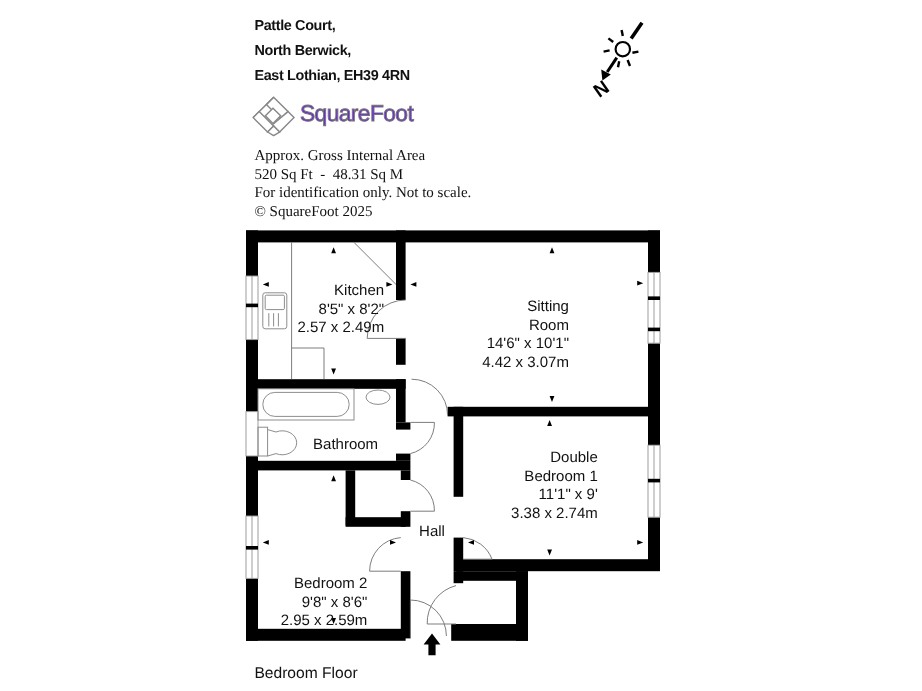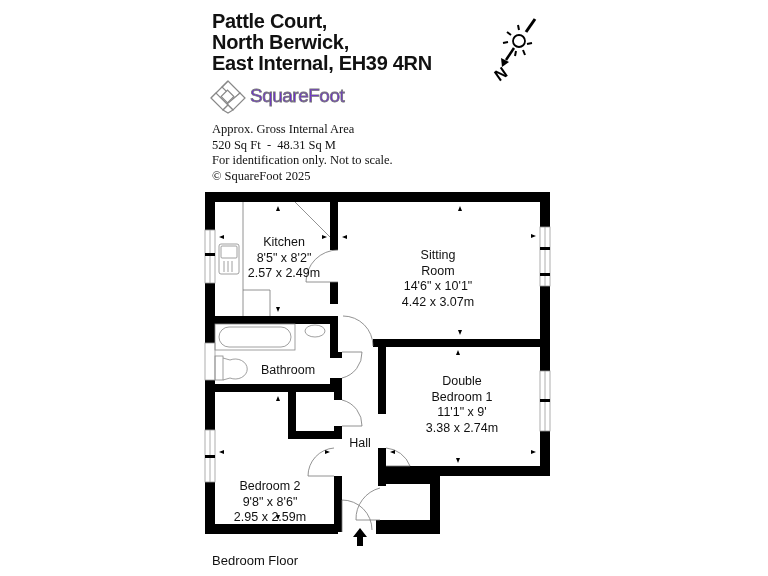--- a/index.html
+++ b/index.html
@@ -1,34 +1,34 @@
 <!DOCTYPE html>
 <html><head>
 <meta charset="utf-8">
 <style>
   html, body { margin:0; padding:0; background:#ffffff; }
   body { width:768px; height:576px; position:relative; overflow:hidden; font-family:"Liberation Sans", sans-serif; color:#111; }
-  .addr { position:absolute; left:212px; top:11px; font-size:20px; font-weight:bold; line-height:21px; letter-spacing:-0.3px; }
+  .addr { position:absolute; left:212px; top:11px; font-size:12px; font-weight:bold; line-height:21px; letter-spacing:-0.3px; }
   .addr div { white-space:nowrap; }
   .logo { position:absolute; left:210px; top:80px; width:140px; height:34px; }
   .logo-text { position:absolute; left:40px; top:5px; font-size:19px; color:#6d28d9; -webkit-text-stroke:0.8px #777; letter-spacing:-0.5px; white-space:nowrap; }
   .info { position:absolute; left:212px; top:122px; font-size:12.5px; line-height:15.5px; }
   .info div { white-space:nowrap;font-family:Liberation Serif, serif; }
   .compass { position:absolute; left:478px; top:8px; width:80px; height:80px; }
   .plan { position:absolute; left:0; top:0; width:768px; height:576px; }
-  .lbl { position:absolute; text-align:center; font-size:12.5px; line-height:15.5px; white-space:nowrap; transform:translateX(-50%); }
+  .lbl { position:absolute; text-align:right; font-size:12.5px; line-height:15.5px; white-space:nowrap; transform:translateX(-50%); }
   .floor { position:absolute; left:212px; top:553px; font-size:13px; white-space:nowrap; }
 </style>
 </head>
 <body>
 
 <div class="addr">
   <div>Pattle Court,</div>
   <div>North Berwick,</div>
-  <div>East Internal, EH39 4RN</div>
+  <div>East Lothian, EH39 4RN</div>
 </div>
 
 <div class="logo">
   <svg width="36" height="34" viewBox="0 0 36 34">
     <g fill="#fff" stroke="#888" stroke-width="1.2">
       <polygon points="18,1 30,13 24,19 12,7"></polygon>
       <polygon points="30,13 35,18 23,30 17,24"></polygon>
       <polygon points="6,13 18,1 12,7 1,18"></polygon>
       <polygon points="1,18 13,30 18,25 6,13"></polygon>
       <polygon points="13,30 18,33 23,30 18,25"></polygon>

